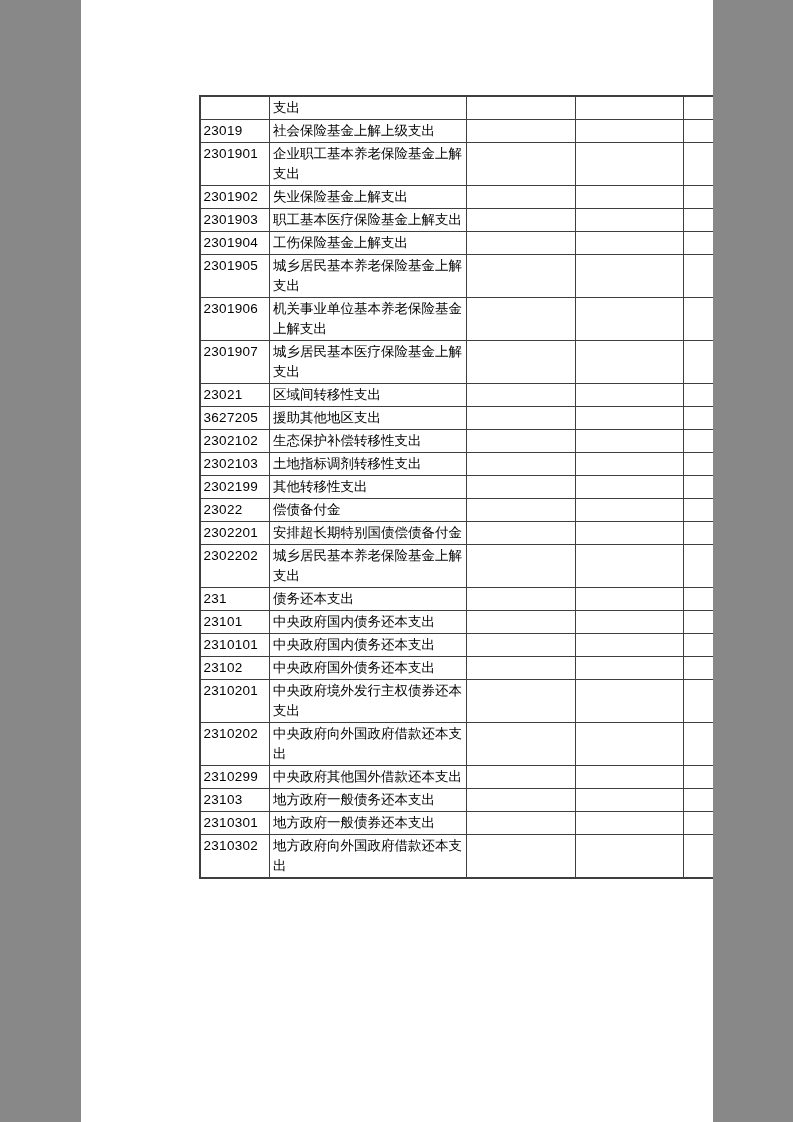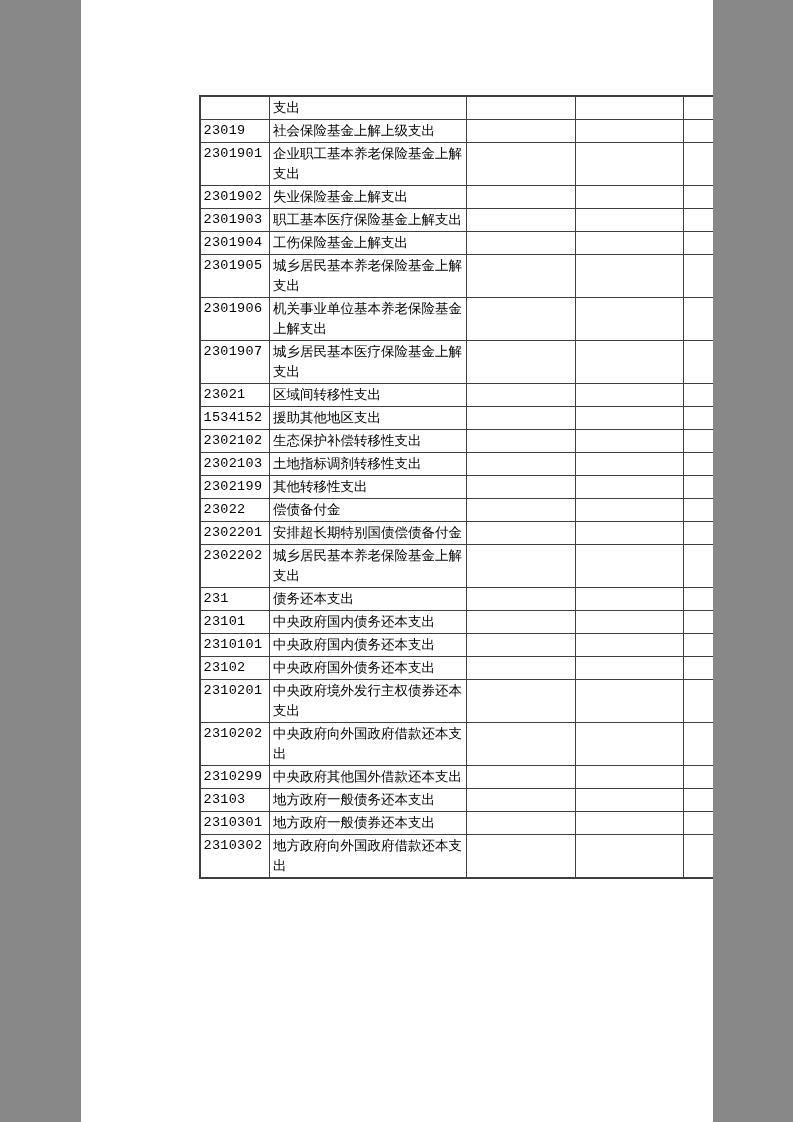--- a/index.html
+++ b/index.html
@@ -24,21 +24,21 @@
     border: 2px solid #3f3f3f;
   }
   table.budget td {
     border: 1.5px solid #3f3f3f;
     font-size: 13.5px;
     line-height: 20px;
     padding: 1px 3px;
     vertical-align: top;
     overflow: hidden;
   }
-  td.col-code { font-family: Liberation Mono, monospace; letter-spacing: 0.3px; }
+  td.col-code { font-family: Liberation Sans, sans-serif; letter-spacing: 0.3px; }
   col.c-code  { width: 70px; }
   col.c-desc  { width: 197px; }
   col.c-a     { width: 109px; }
   col.c-b     { width: 108px; }
   col.c-c     { width: 111px; }
   .page-number {
     position: absolute;
     left: 652px;
     top: 1016px;
     font-size: 17px;
@@ -123,21 +123,21 @@
           <td class="col-c"></td>
         </tr>
         <tr>
           <td class="col-code">23021</td>
           <td class="col-desc">区域间转移性支出</td>
           <td class="col-a"></td>
           <td class="col-b"></td>
           <td class="col-c"></td>
         </tr>
         <tr>
-          <td class="col-code">1534152</td>
+          <td class="col-code">3627205</td>
           <td class="col-desc">援助其他地区支出</td>
           <td class="col-a"></td>
           <td class="col-b"></td>
           <td class="col-c"></td>
         </tr>
         <tr>
           <td class="col-code">2302102</td>
           <td class="col-desc">生态保护补偿转移性支出</td>
           <td class="col-a"></td>
           <td class="col-b"></td>

